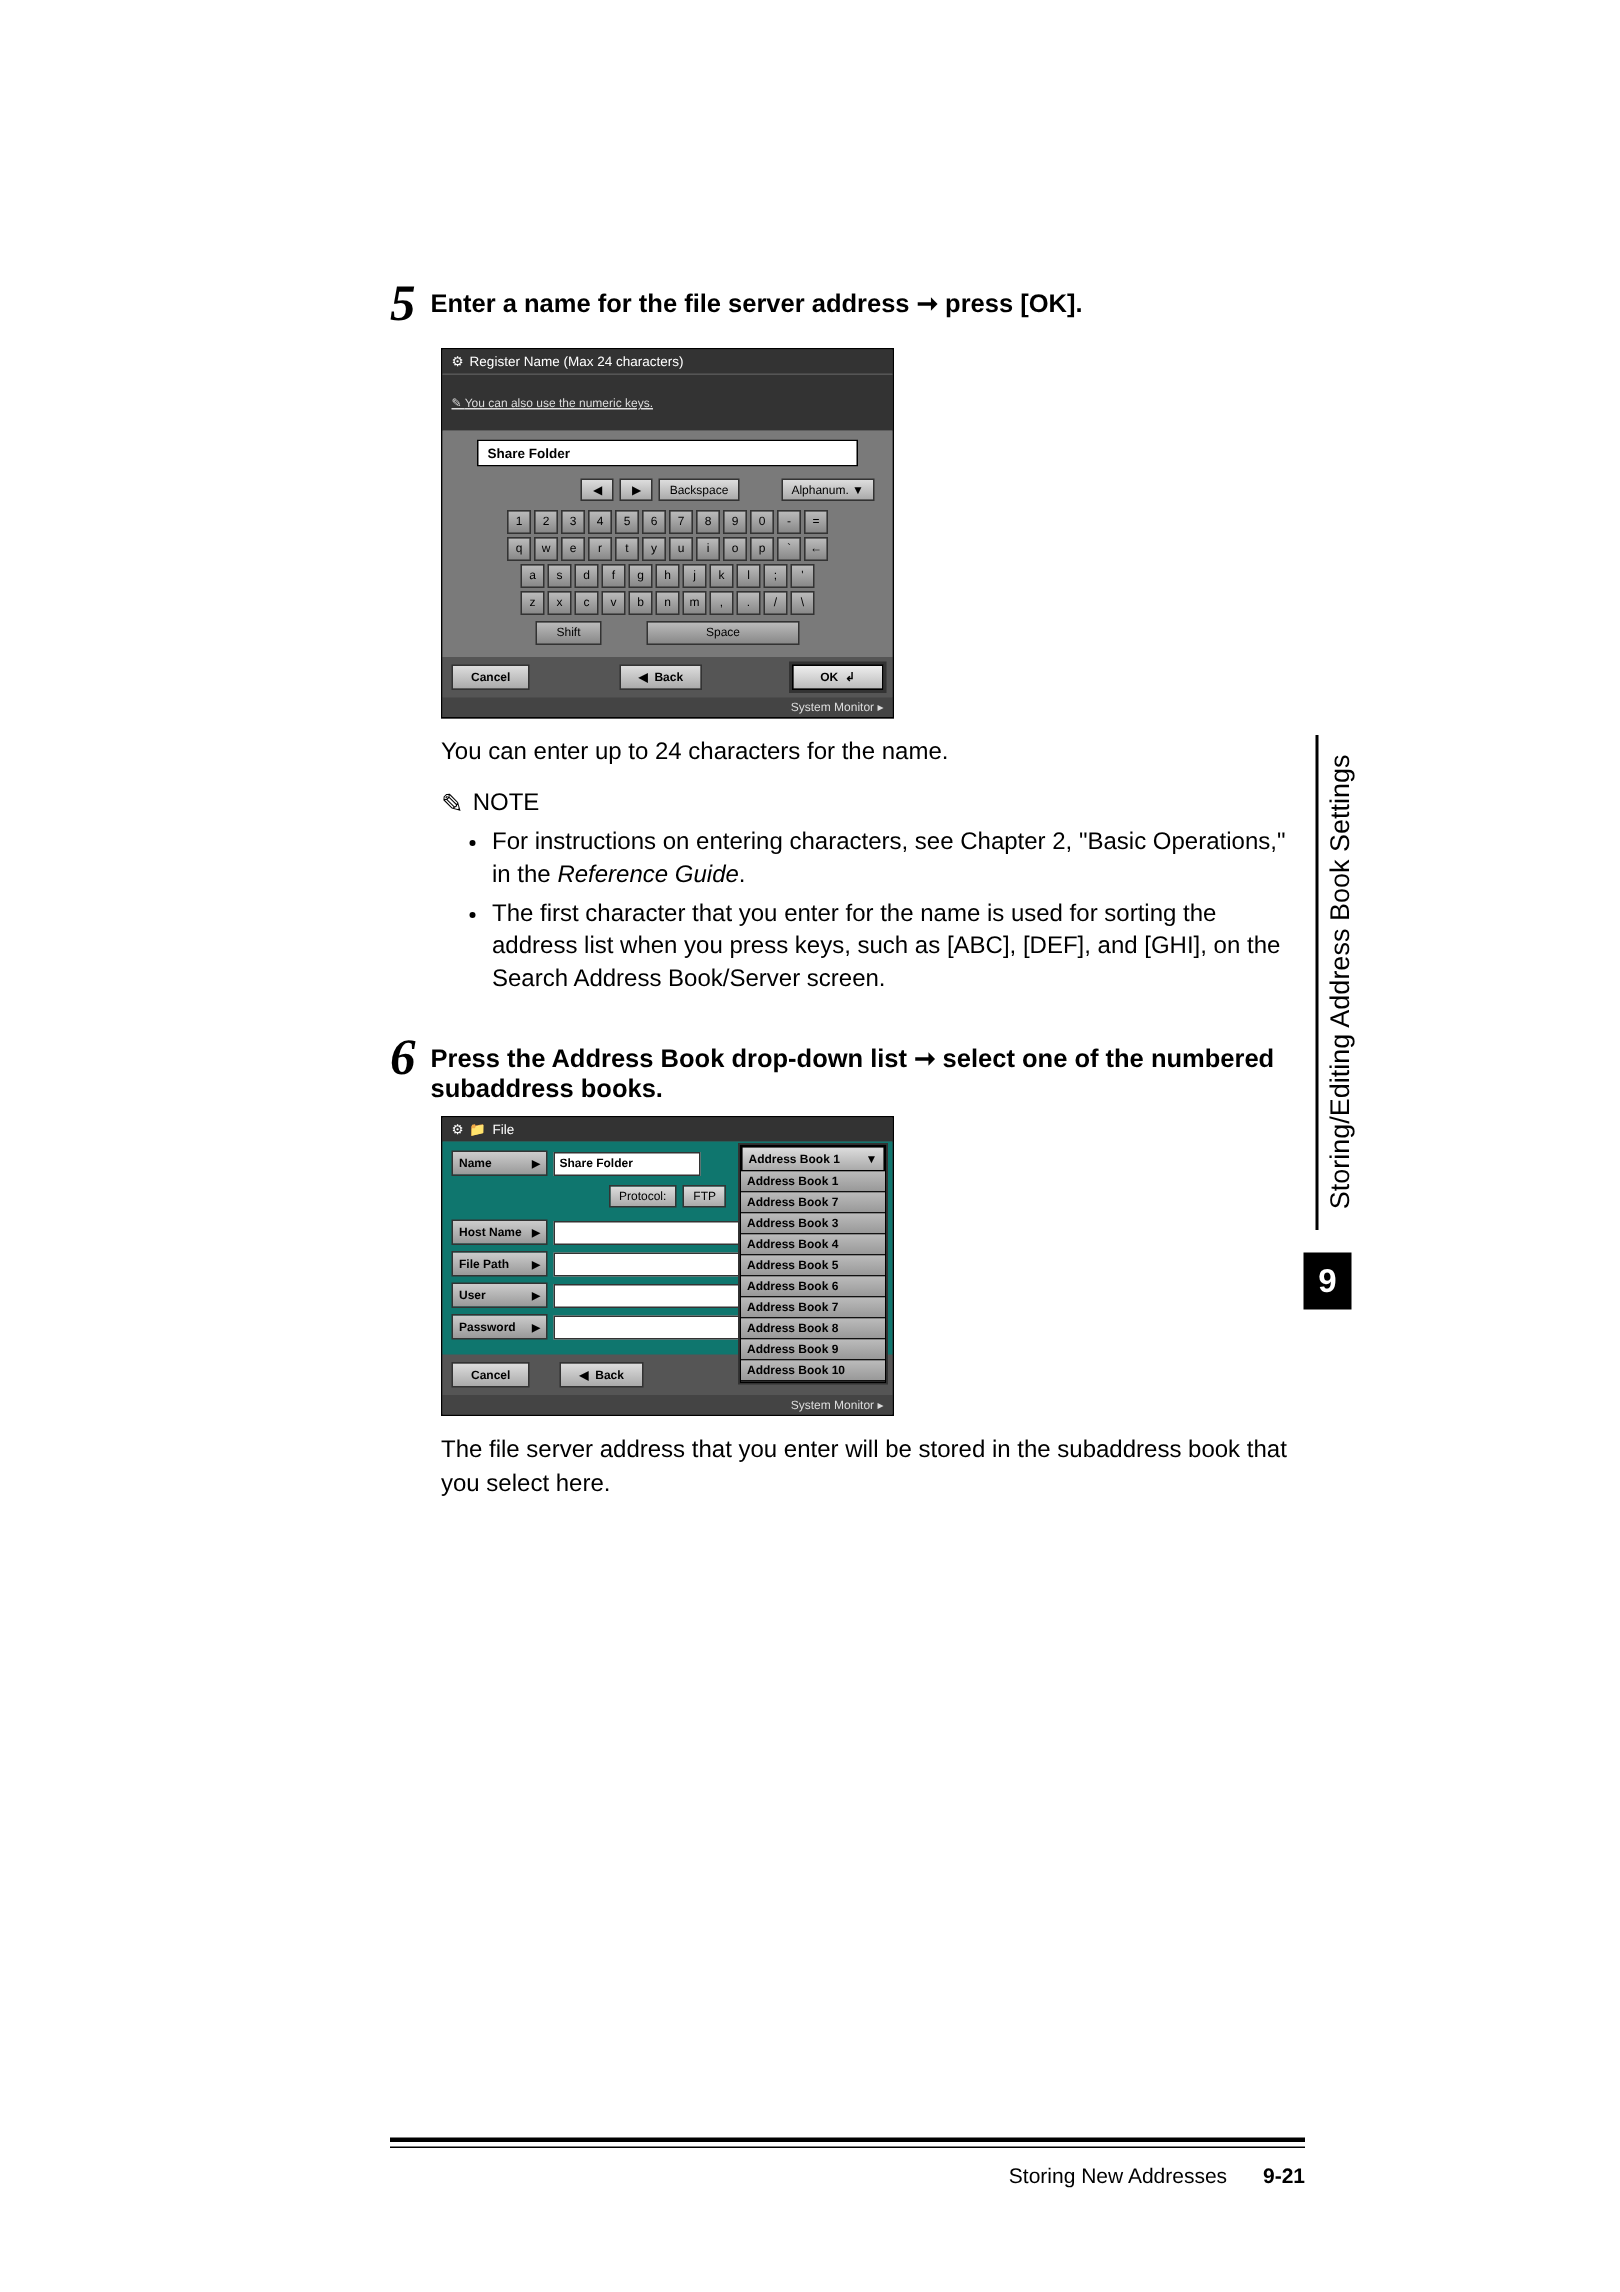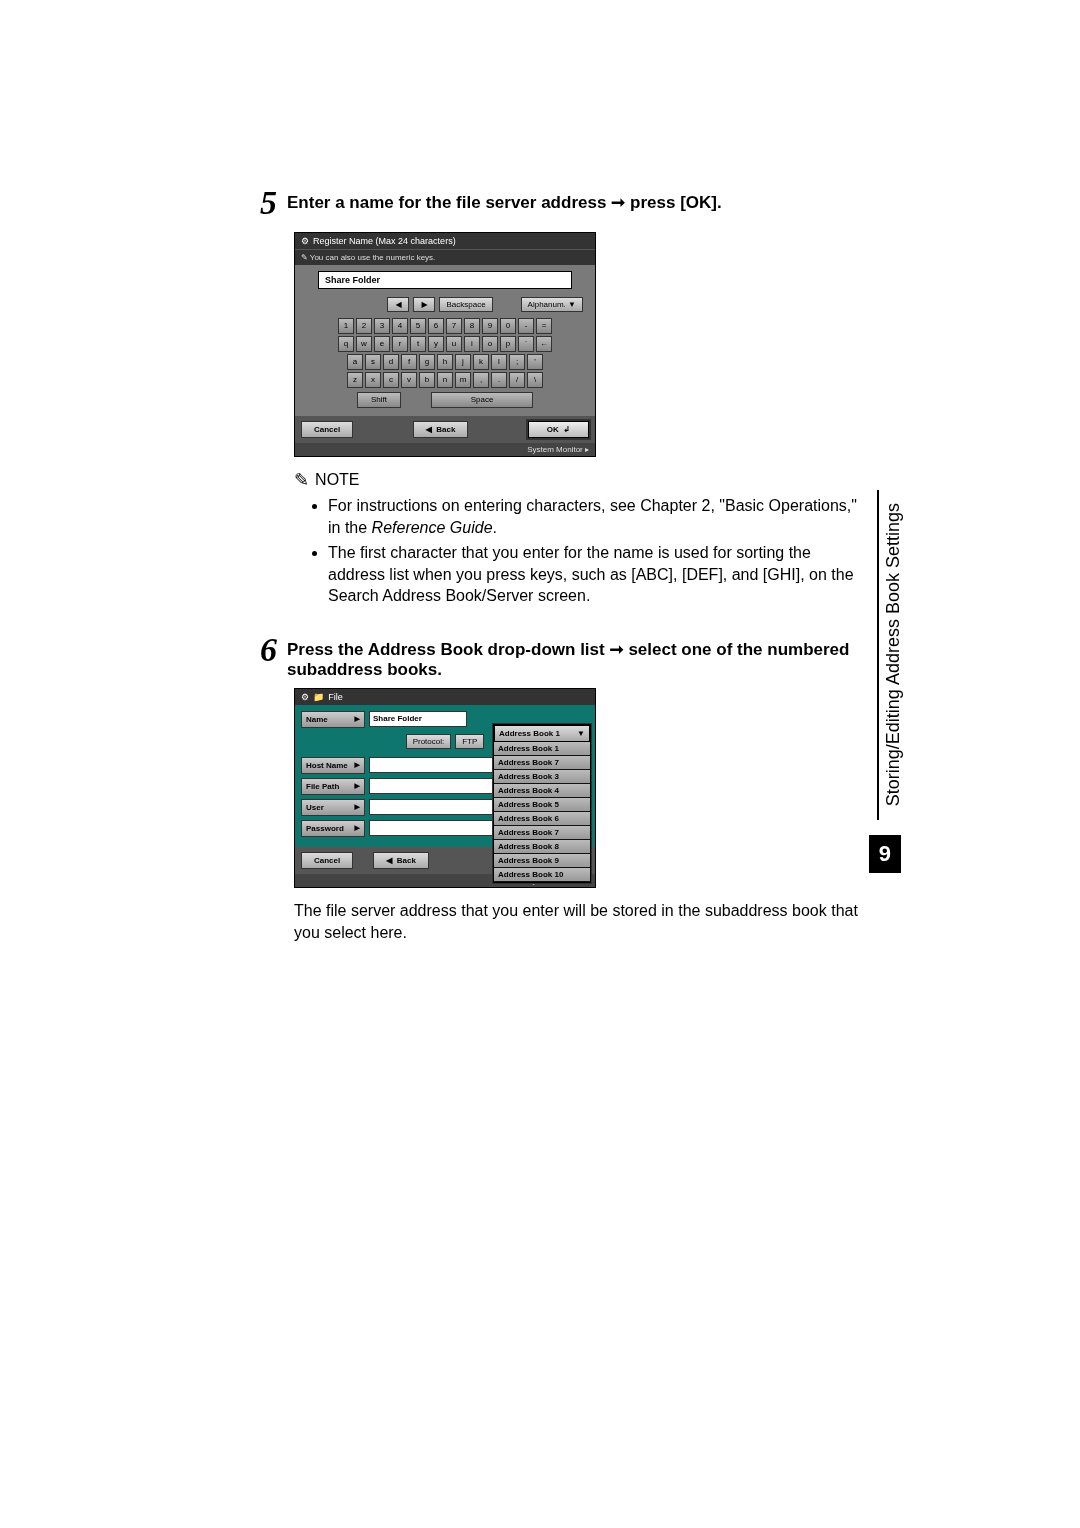--- a/index.html
+++ b/index.html
@@ -90,23 +90,24 @@
     padding: 3px 6px;
     font-size: 9px;
     display: flex;
     align-items: center;
     gap: 4px;
   }
   .ss-title .gear { font-size: 9px; }
   .ss-subtitle {
     background: #333;
     color: #ddd;
-    padding: 3px 6px;
+    padding: 14px 6px;
     font-size: 8px;
     border-top: 1px solid #555;
+    text-decoration: underline;
   }
   .ss-body {
     background: #7a7a7a;
     padding: 6px;
   }
   .ss-input-long {
     background: #fff;
     color: #000;
     border: 1px solid #000;
     padding: 3px 6px;
@@ -259,21 +260,21 @@
   }
   .ss2-proto-row {
     display: flex;
     justify-content: center;
     gap: 4px;
     margin: 6px 0 8px 0;
   }
   .ss2-dropdown-panel {
     position: absolute;
     right: 4px;
-    top: 19px;
+    top: 2px;
     width: 96px;
     background: #888;
     border: 1px solid #000;
     box-shadow: 0 0 0 1px #333;
   }
   .ss2-dd-selected {
     background: linear-gradient(#ddd,#aaa);
     border: 1px solid #000;
     color: #000;
     font-size: 8px;
@@ -407,20 +408,21 @@
       </div>
       <div class="ss-bottom-row">
         <div class="ss-btn-bottom">Cancel</div>
         <div class="ss-btn-bottom"><span>◀</span>&nbsp;&nbsp;<span>Back</span></div>
         <div class="ss-btn-ok"><span>OK</span>&nbsp;&nbsp;<span>↲</span></div>
       </div>
       <div class="ss-statusbar"><span>System Monitor</span> ▸</div>
     </div>
   </div>
 
+  <div class="body-text">You can enter up to 24 characters for the name.</div>
 
   <div class="note-block">
     <div class="note-head">
       <span class="note-icon">✎</span>
       <span>NOTE</span>
     </div>
     <ul class="note-list">
       <li><span>For instructions on entering characters, see Chapter 2, "Basic Operations," in the </span><span class="italic">Reference Guide</span><span>.</span></li>
       <li><span>The first character that you enter for the name is used for sorting the address list when you press keys, such as [ABC], [DEF], and [GHI], on the Search Address Book/Server screen.</span></li>
     </ul>
@@ -497,14 +499,21 @@
       <div class="ss-bottom-row" style="justify-content:flex-start; gap:20px;">
         <div class="ss-btn-bottom">Cancel</div>
         <div class="ss-btn-bottom"><span>◀</span>&nbsp;&nbsp;<span>Back</span></div>
       </div>
       <div class="ss-statusbar"><span>System Monitor</span> ▸</div>
     </div>
   </div>
 
   <div class="body-text">The file server address that you enter will be stored in the subaddress book that you select here.</div>
 
+  <div class="footer">
+    <div class="footer-rule"></div>
+    <div class="footer-text">
+      <span>Storing New Addresses</span>
+      <span class="pg">9-21</span>
+    </div>
+  </div>
 
 </div>
 
 </body></html>

